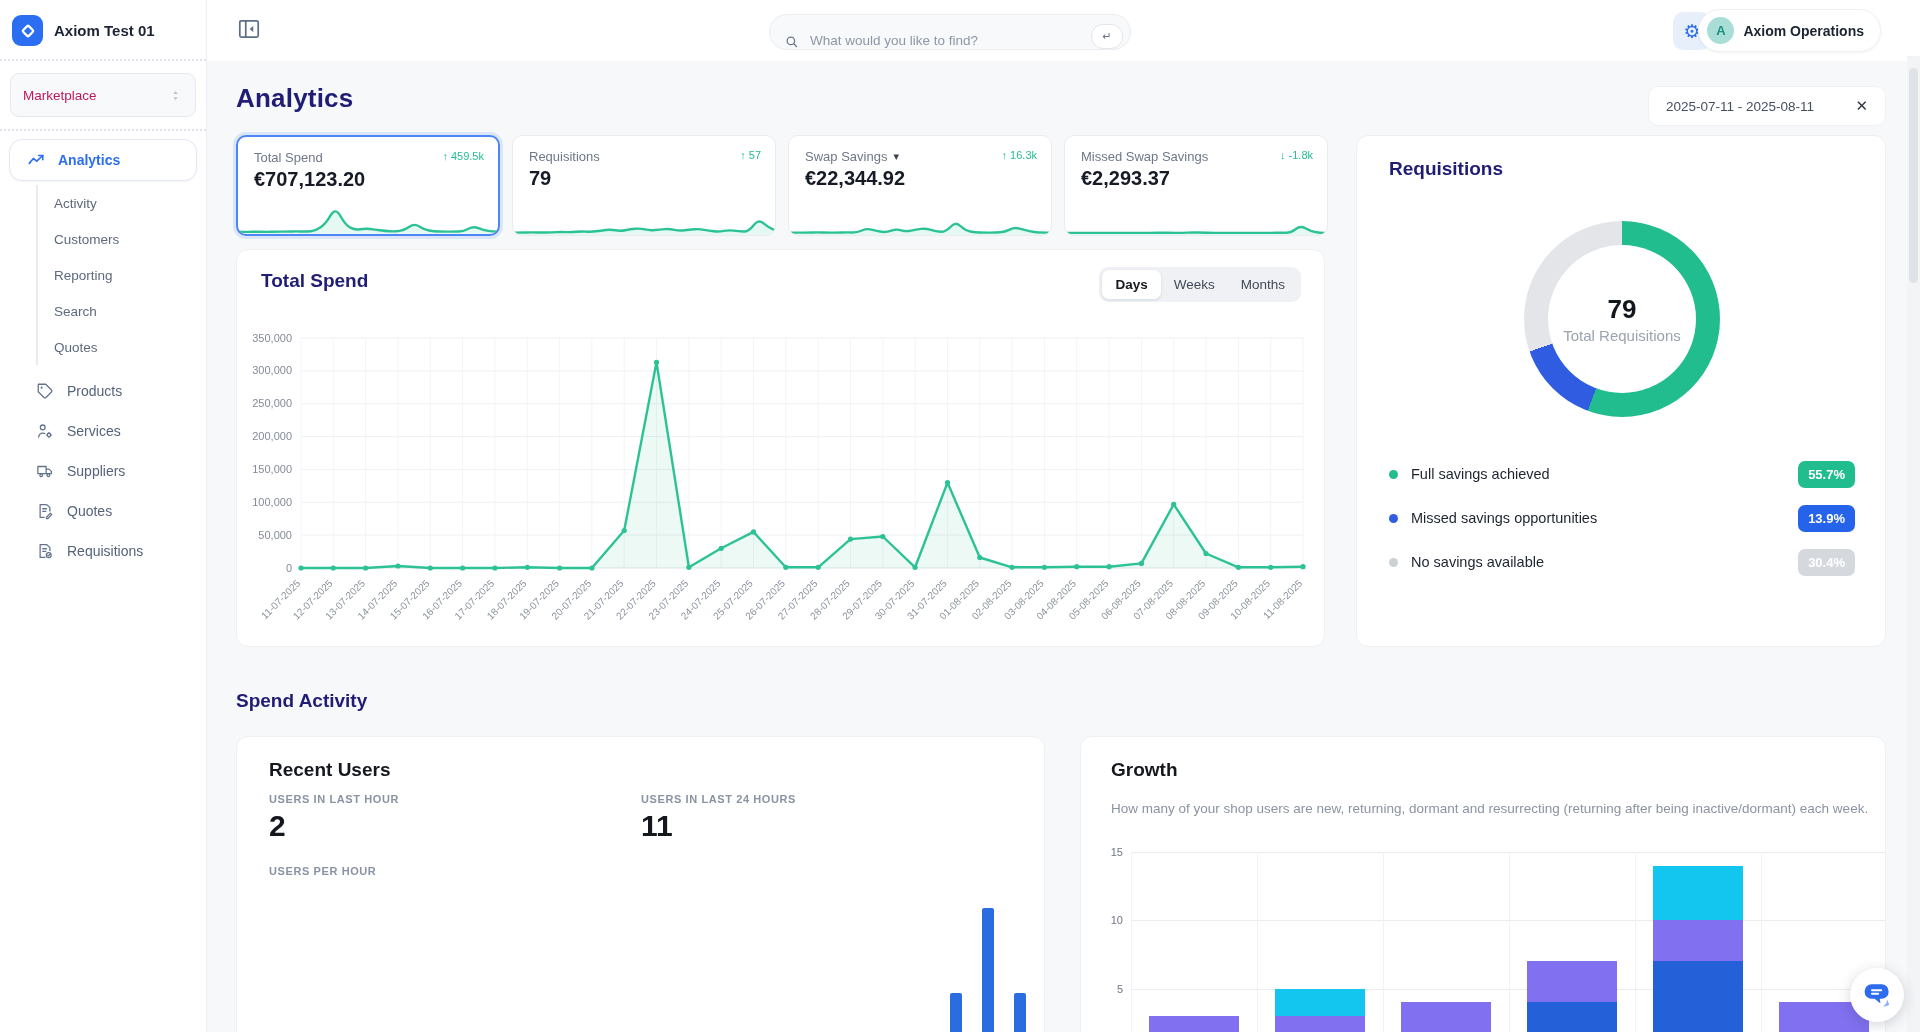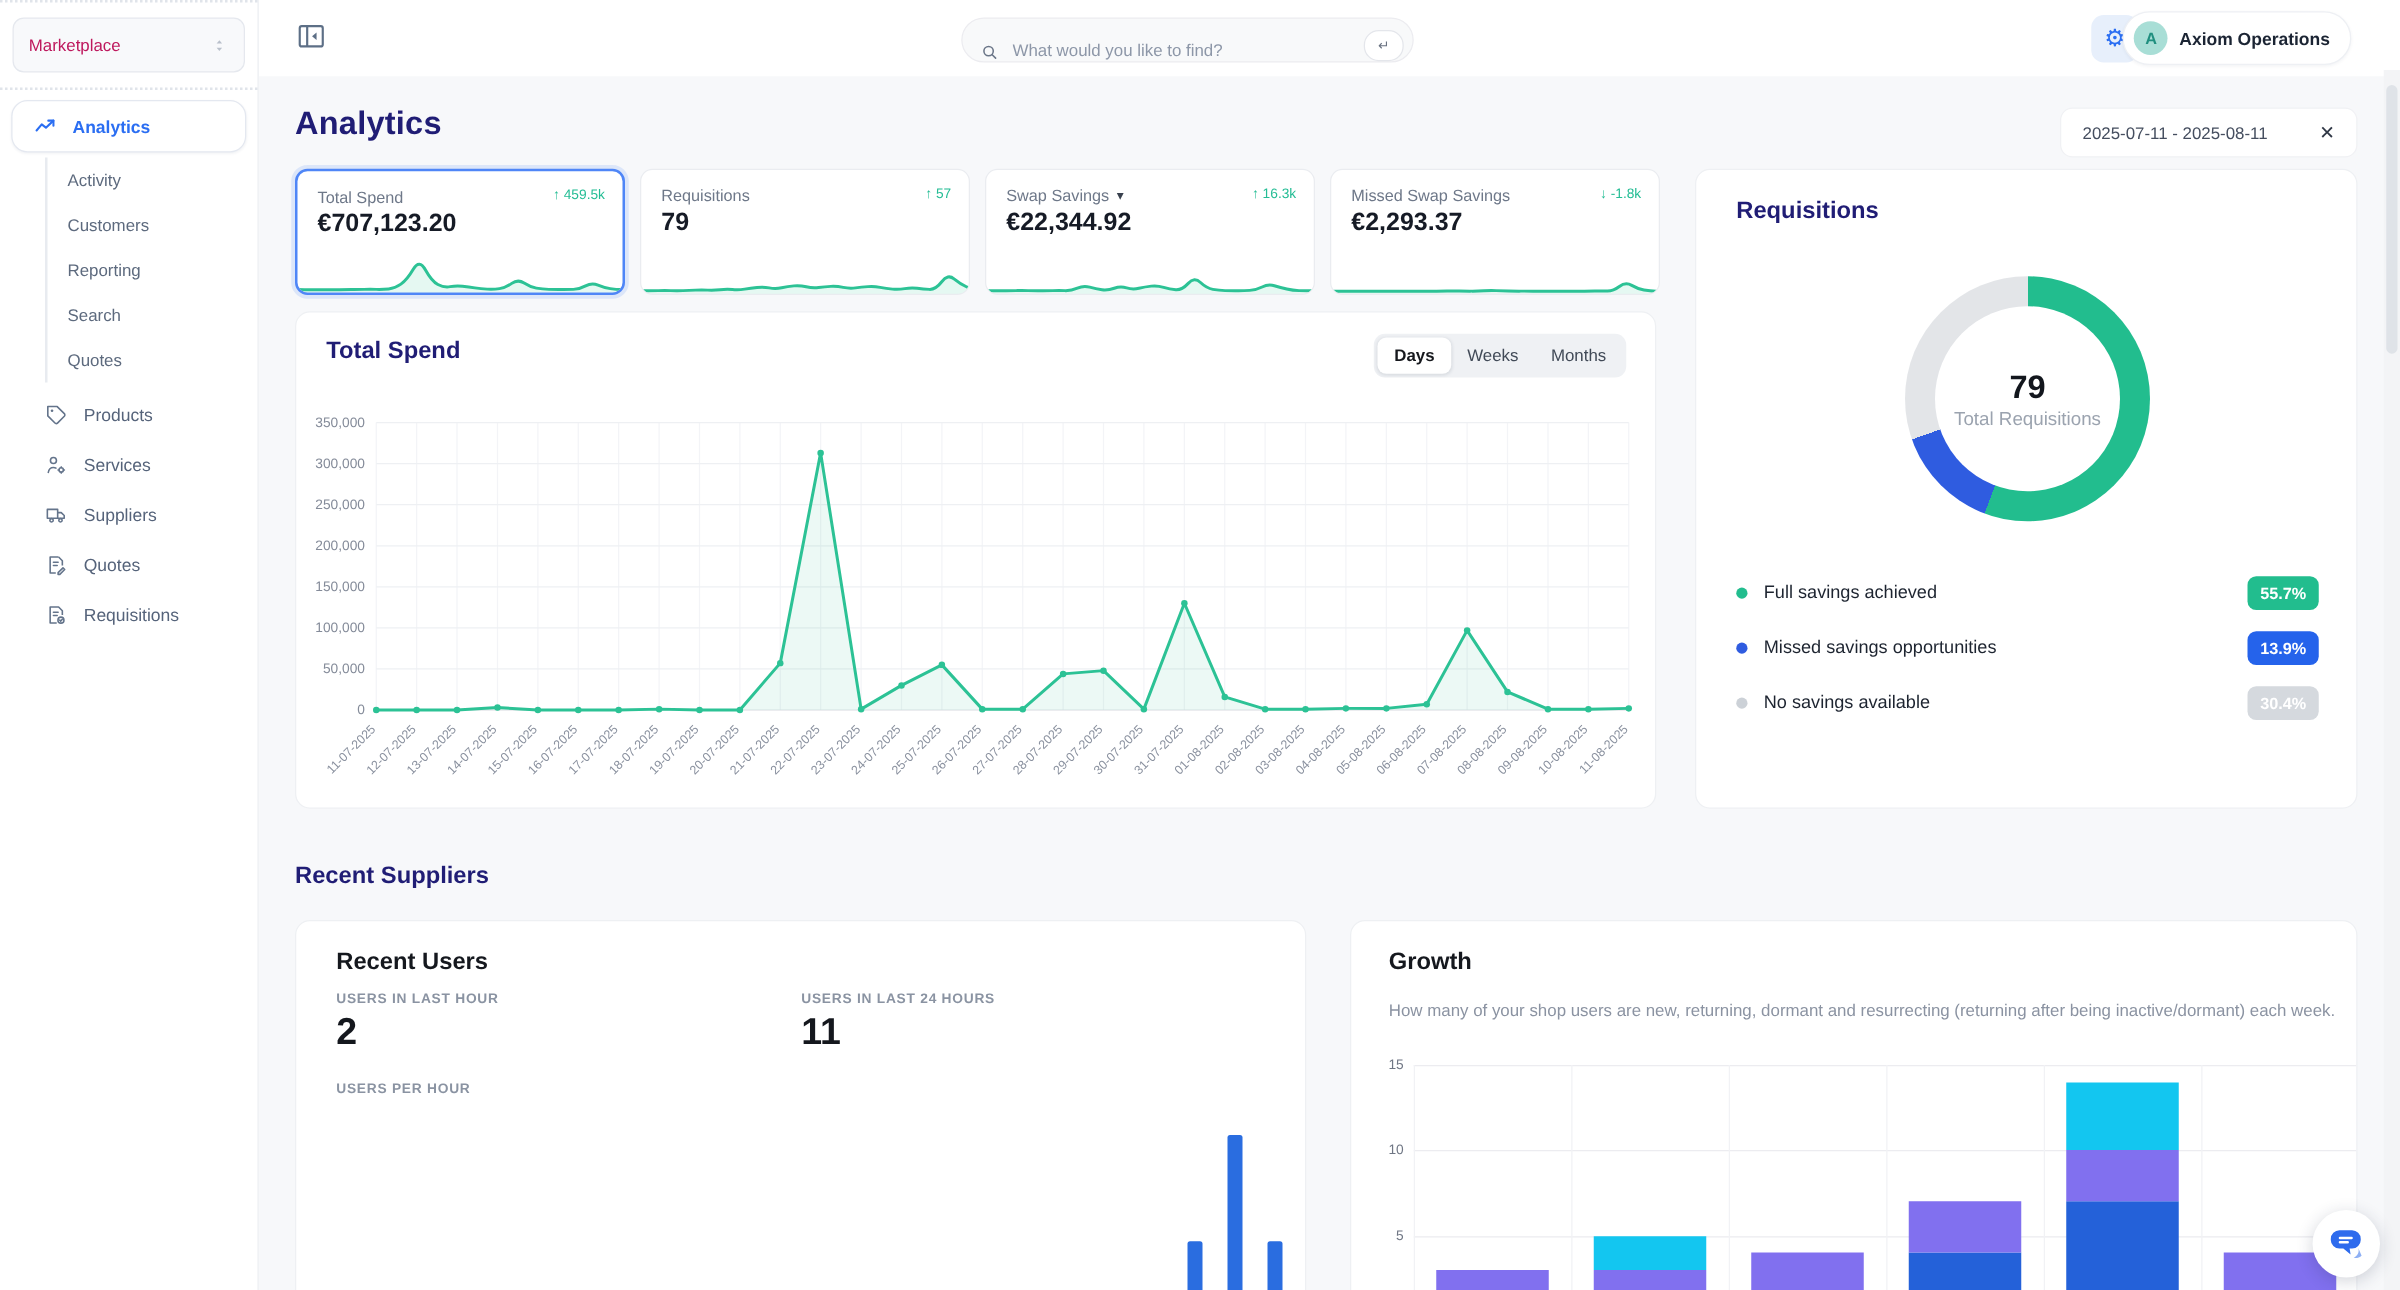--- a/index.html
+++ b/index.html
@@ -101,20 +101,28 @@
 
   .scroll-track{position:absolute;right:0;top:56px;width:13px;bottom:0;background:#f3f4f6;z-index:8;cursor:pointer;}
   .scroll-thumb{position:absolute;right:2px;top:12px;width:9px;height:215px;border-radius:5px;background:#dfe3e8;cursor:pointer;}
 </style>
 </head>
 <body>
 
 <div class="app">
 
   <aside class="sidebar">
+    <div class="logo-row">
+      <span class="logo-mark">
+        <svg viewBox="0 0 24 24">
+            <rect x="7.6" y="7.6" width="8.8" height="8.8" rx="1.6" transform="rotate(45 12 12)" fill="none" stroke="#fff" stroke-width="2.5"></rect>
+          </svg>
+      </span>
+      <span class="app-name">Axiom Test 01</span>
+    </div>
     <div class="dotted"></div>
     <div class="workspace">
       <span>Marketplace</span>
       <span class="sort-icon">
         <svg viewBox="0 0 24 24" fill="currentColor">
             <path d="M12 5l3.5 4.4h-7z"></path>
             <path d="M12 19l-3.5-4.4h7z"></path>
           </svg>
       </span>
     </div>
@@ -426,21 +434,21 @@
           <div class="legend-row">
             <span class="legend-left">
               <span class="legend-dot" style="background:#ccd1d7"></span>
               <span class="legend-label">No savings available</span>
             </span>
             <span class="legend-badge" style="background:#d5d9de">30.4%</span>
           </div>
         </div>
     </section>
 
-    <h2 class="recent-head">Recent Suppliers</h2>
+    <h2 class="recent-head">Spend Activity</h2>
 
     <section class="panel users-panel" id="users-panel">
       <h3 class="panel-title dark">Recent Users</h3>
       <span class="stat-caption" style="left:32px;top:56px;">USERS IN LAST HOUR</span>
       <span class="stat-value" style="left:32px;top:72px;">2</span>
       <span class="stat-caption" style="left:404px;top:56px;">USERS IN LAST 24 HOURS</span>
       <span class="stat-value" style="left:404px;top:72px;">11</span>
       <span class="stat-caption" style="left:32px;top:128px;">USERS PER HOUR</span>
     <div class="hbar" style="left: 713.1px; top: 256px; width: 12px; height: 68px; background: rgb(42, 109, 224);"></div>
         <div class="hbar" style="left: 745.1px; top: 171px; width: 12px; height: 153px; background: rgb(42, 109, 224);"></div>

